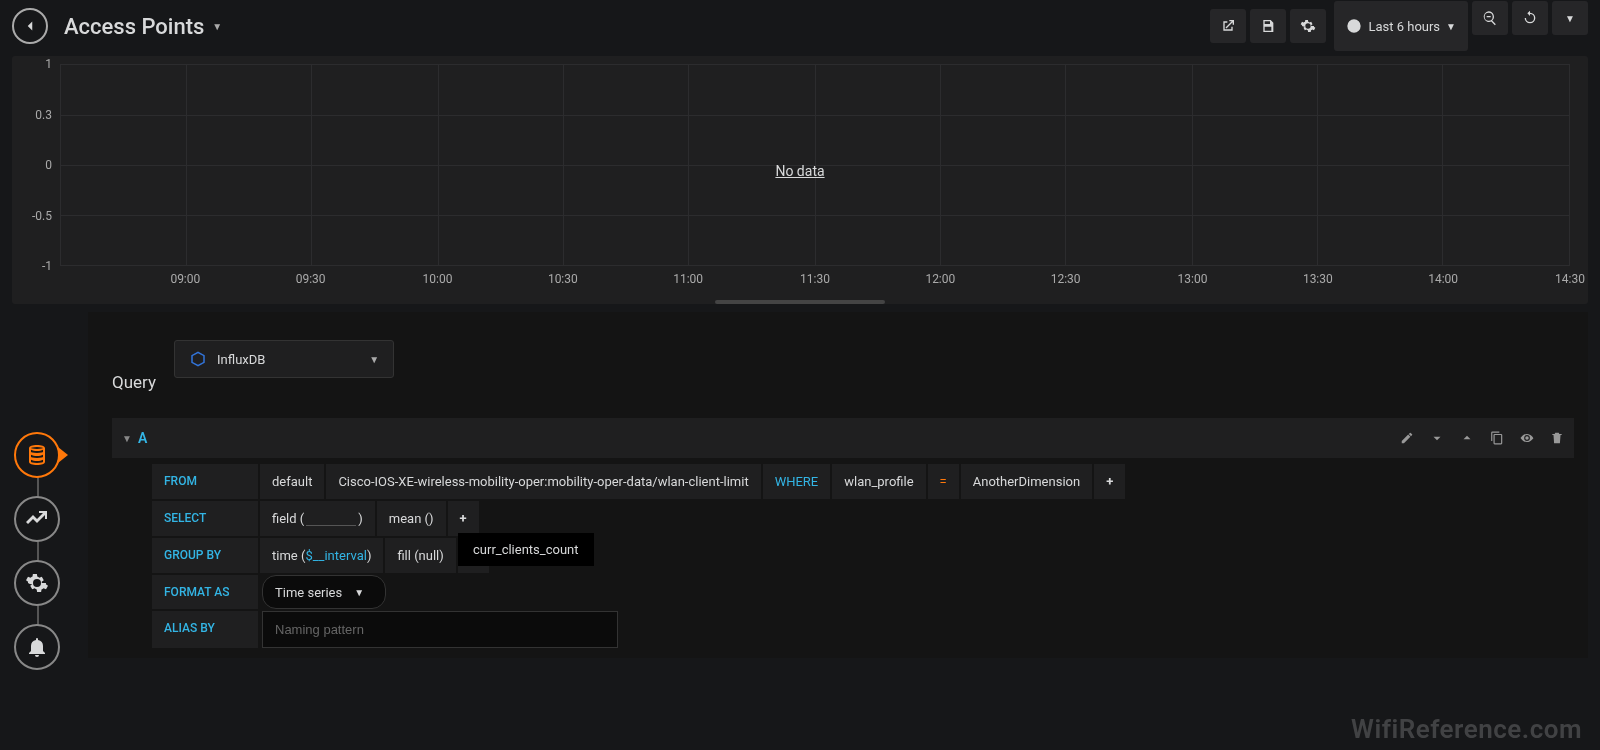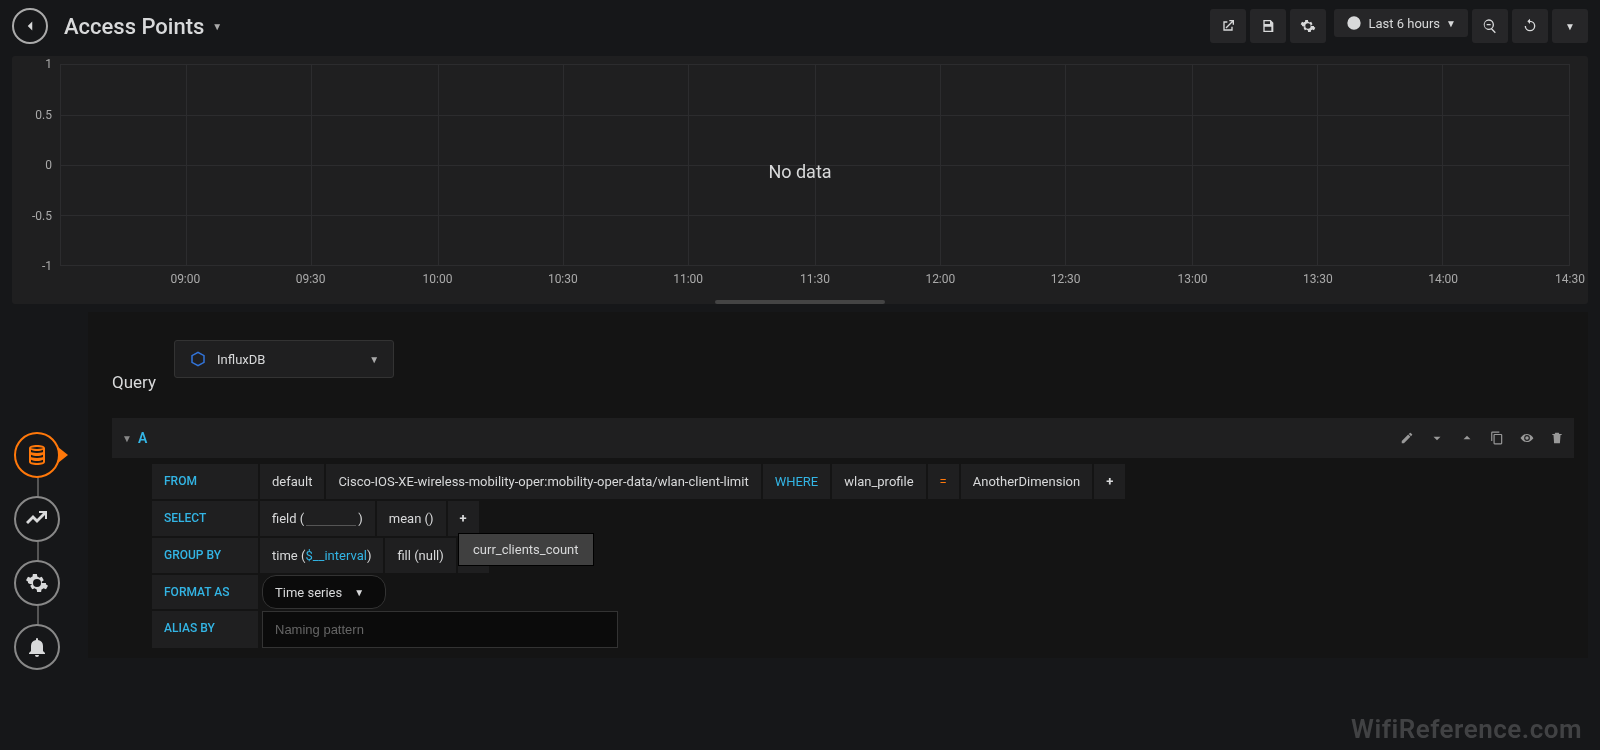--- a/index.html
+++ b/index.html
@@ -52,21 +52,21 @@
   align-items: center;
   justify-content: center;
   padding: 0 10px;
   cursor: pointer;
   color: #d8d9da;
 }
 .tb-btn svg { width: 16px; height: 16px; fill: #d8d9da; }
 .time-range {
   background: #262628;
   border-radius: 3px;
-  height: 28px;
+  height: 50px;
   display: flex;
   align-items: center;
   padding: 0 12px;
   gap: 6px;
   cursor: pointer;
   color: #d8d9da;
 }
 .caret-down { font-size: 10px; }
 
 
@@ -116,21 +116,22 @@
   position: absolute;
   font-size: 12px;
   color: #aaa;
   transform: translateX(-50%);
 }
 .nodata {
   position: absolute;
   left: 50%; top: 48%;
   transform: translate(-50%, -50%);
   color: #d8d9da;
-  font-size: 18px;
+  font-size: 14px;
+  text-decoration: underline;
 }
 .resize-handle {
   width: 170px; height: 4px;
   background: #444;
   border-radius: 2px;
   margin: 4px auto 2px auto;
 }
 
 
 .side-nav {
@@ -259,21 +260,21 @@
 .seg.op { color: #ff780a; }
 .seg.plus { cursor: pointer; color: #d8d9da; font-weight: bold; }
 .seg.interval-tag .iv { color: #33b5e5; }
 
 .field-seg { gap: 2px; justify-content: center; }
 
 .autocomplete {
   position: absolute;
   left: 306px;
   top: 32px;
-  background: #404040;
+  background: #000000;
   border: 1px solid #000;
   padding: 8px 14px;
   font-size: 13px;
   color: #d8d9da;
   z-index: 10;
 }
 
 .format-select {
   background: #0b0b0b;
   border: 1px solid #333;
@@ -357,21 +358,21 @@
     <button class="tb-btn">
       <span class="caret-down">▼</span>
     </button>
   </div>
 </div>
 
 <div class="panel">
   <div class="chart-wrap">
     <div class="y-axis">
       <span class="y-tick" style="top:4%">1</span>
-      <span class="y-tick" style="top:28%">0.5</span>
+      <span class="y-tick" style="top:28%">0.3</span>
       <span class="y-tick" style="top:52%">0</span>
       <span class="y-tick" style="top:76%">-0.5</span>
       <span class="y-tick" style="top:100%">-1</span>
     </div>
     <div class="grid">
       <div class="hline" style="top:25%"></div>
       <div class="hline" style="top:50%"></div>
       <div class="hline" style="top:75%"></div>
       <div class="vline" style="left:8.3%"></div>
       <div class="vline" style="left:16.6%"></div>

